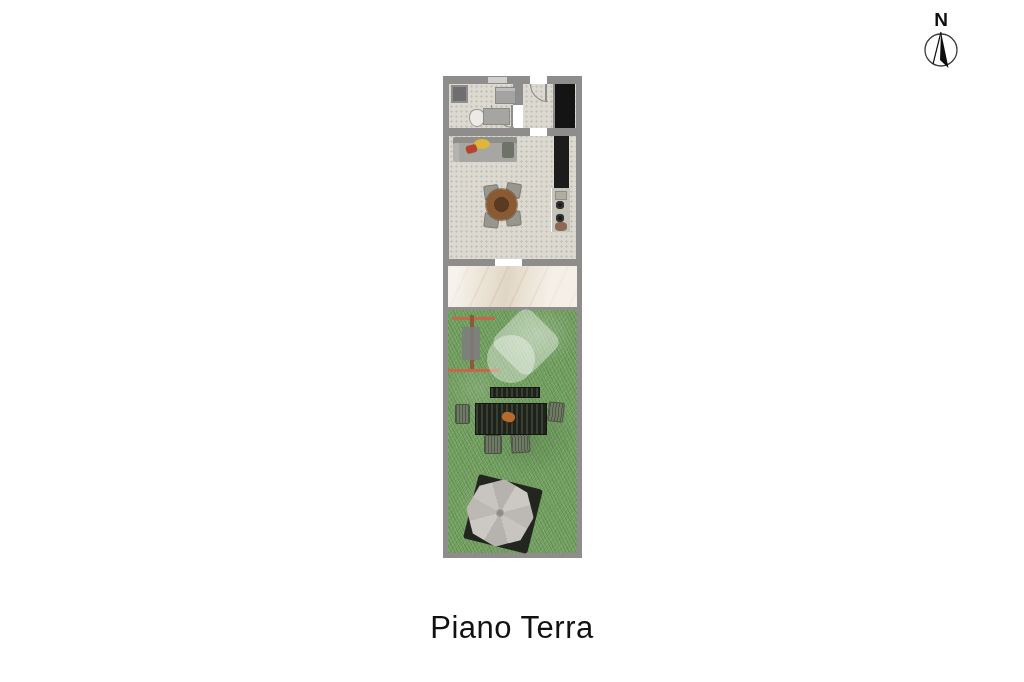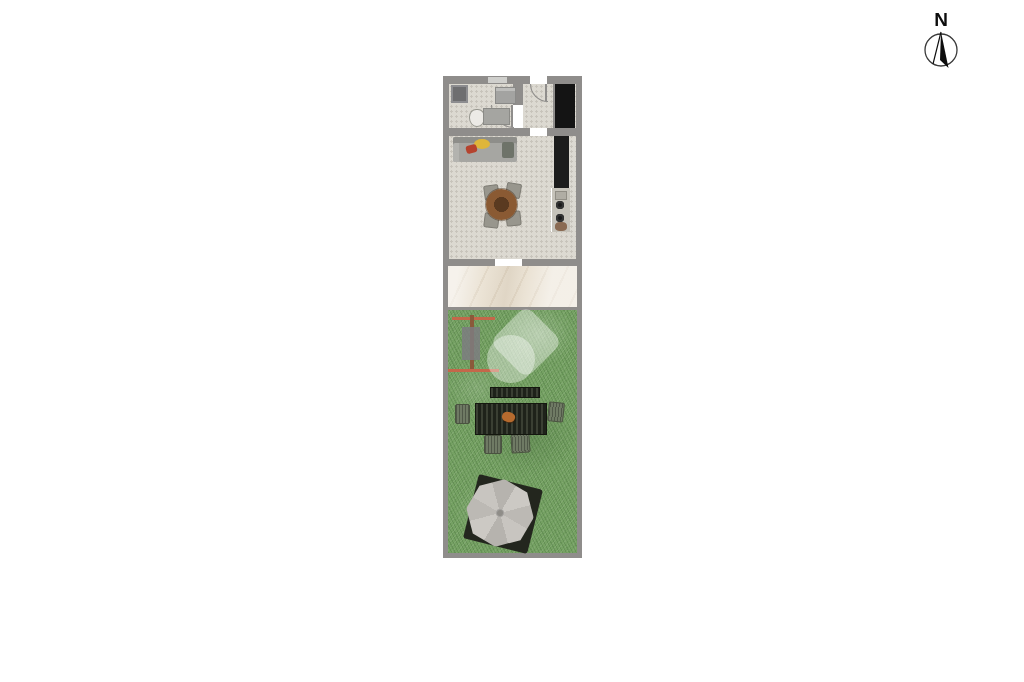--- a/index.html
+++ b/index.html
@@ -180,13 +180,14 @@
       <div class="abs slats-dark" style="left:32px;top:93px;width:70px;height:30px;"></div>
       <div class="abs oitem" style="left:59px;top:102px;width:13px;height:10px;"></div>
 
       <div class="abs umb-base" style="left:27px;top:171px;width:66px;height:66px;"></div>
       <div class="abs umbrella" style="left:23px;top:169px;width:68px;height:68px;">
         <div class="abs umb-dot"></div>
       </div>
     </div>
   </div>
 
+  <div id="caption" class="abs">Piano Terra</div>
 </div>
 
 </body></html>

